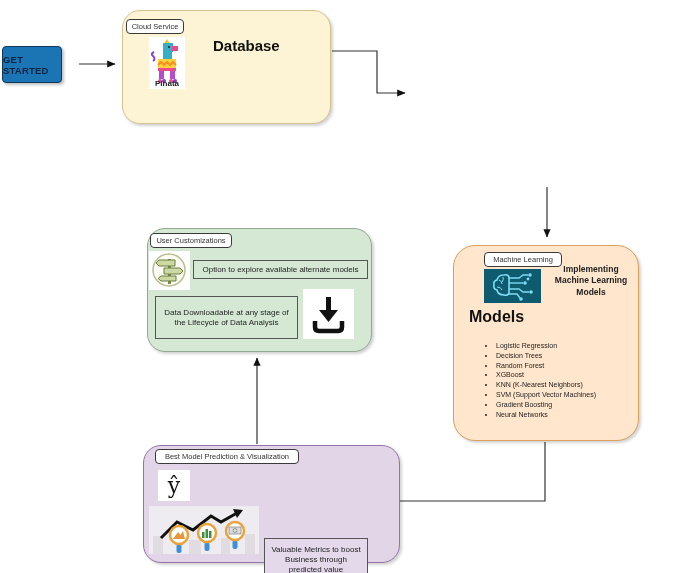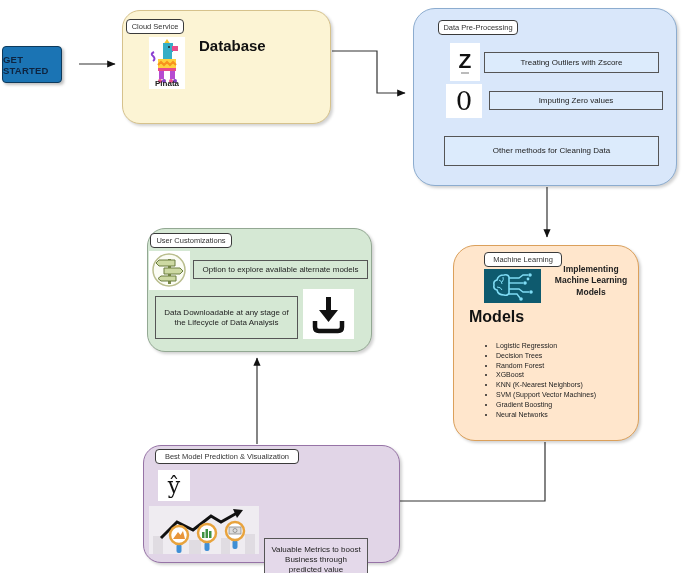--- a/index.html
+++ b/index.html
@@ -18,21 +18,21 @@
   .start-btn { position:absolute; left:2px; top:46px; width:60px; height:37px; background:#1b74b4;
                border:1.5px solid #0d3a5c; border-radius:4px; display:flex; align-items:center; justify-content:center;
                font-size:9.5px; font-weight:bold; color:#0e2440; z-index:2; box-shadow:2px 2px 3px rgba(0,0,0,0.25);
                cursor:pointer; letter-spacing:0.2px; }
 
   
   .cloud { left:122px; top:10px; width:209px; height:114px; background:#fcf4d4; border:1px solid #d6c28c; border-radius:18px; }
   .cloud .tag { left:3px; top:8px; width:58px; }
   .cloud .pinata { left:26px; top:26px; width:36px; height:52px; }
   .cloud .caption { position:absolute; left:14px; top:68px; width:60px; text-align:center; font-size:8px; font-weight:bold; color:#222; }
-  .cloud h2 { position:absolute; left:76px; top:26px; font-size:15px; font-weight:bold; color:#111; }
+  .cloud h2 { position:absolute; left:90px; top:26px; font-size:15px; font-weight:bold; color:#111; }
   .cloud .body { position:absolute; left:90px; top:50px; width:118px; font-size:8px; color:#333; line-height:1.3; }
 
   
   .prep { left:413px; top:8px; width:264px; height:178px; background:#d9e7fa; border:1px solid #8caccf; border-radius:22px; }
   .prep .tag { left:24px; top:11px; width:80px; }
   .prep .z-ic { left:36px; top:34px; width:30px; height:38px; flex-direction:column; }
   .prep .z-ic .glyph { font-size:21px; font-weight:bold; color:#111; line-height:1; }
   .prep .z-ic .dash { width:8px; height:2px; background:#bbb; margin-top:1px; }
   .prep .zero-ic { left:32px; top:75px; width:36px; height:34px; }
   .prep .zero-ic .glyph { font-family:"DejaVu Serif", serif; font-size:26px; color:#111; line-height:1; }
@@ -107,33 +107,20 @@
         <circle cx="11" cy="44" r="2" fill="#e84b8a"></circle>
           <circle cx="15" cy="44" r="2" fill="#7d3fc1"></circle>
         <circle cx="22" cy="44" r="2" fill="#e84b8a"></circle>
           <circle cx="26" cy="44" r="2" fill="#7d3fc1"></circle>
       </svg>
     </span>
     <div class="caption">Pinata</div>
     <h2>Database</h2>
   </section>
 
-  <section class="node prep">
-    <div class="tag">Data Pre-Processing</div>
-    <span class="white-ic z-ic">
-      <span class="glyph">Z</span>
-      <span class="dash"></span>
-    </span>
-    <div class="ibox ib1">Treating Outliers with Zscore</div>
-    <span class="white-ic zero-ic">
-      <span class="glyph">0</span>
-    </span>
-    <div class="ibox ib2">Imputing Zero values</div>
-    <div class="ibox ib3">Other methods for Cleaning Data</div>
-  </section>
 
   <section class="node ml">
     <div class="tag">Machine Learning</div>
     <span class="white-ic brain">
       <svg width="57" height="34" viewBox="0 0 57 34">
         <rect x="0" y="0" width="57" height="34" fill="#0e5a6e"></rect>
         <path d="M20 6 q-6 0 -7 5 q-4 1 -3 5 q-1 4 3 5 q1 5 7 5 q4 1 5 -2 l0 -16 q-1 -3 -5 -2z" fill="none" stroke="#7fdcf5" stroke-width="1.6"></path>
         <path d="M15 11 q3 1 3 4 M13 18 q4 0 5 3 M19 8 q1 3 -1 5" fill="none" stroke="#7fdcf5" stroke-width="1"></path>
         <path d="M25 9 h10 l4 -3 h5" fill="none" stroke="#7fdcf5" stroke-width="1.4"></path>
           <circle cx="46" cy="6" r="1.8" fill="#7fdcf5"></circle>

